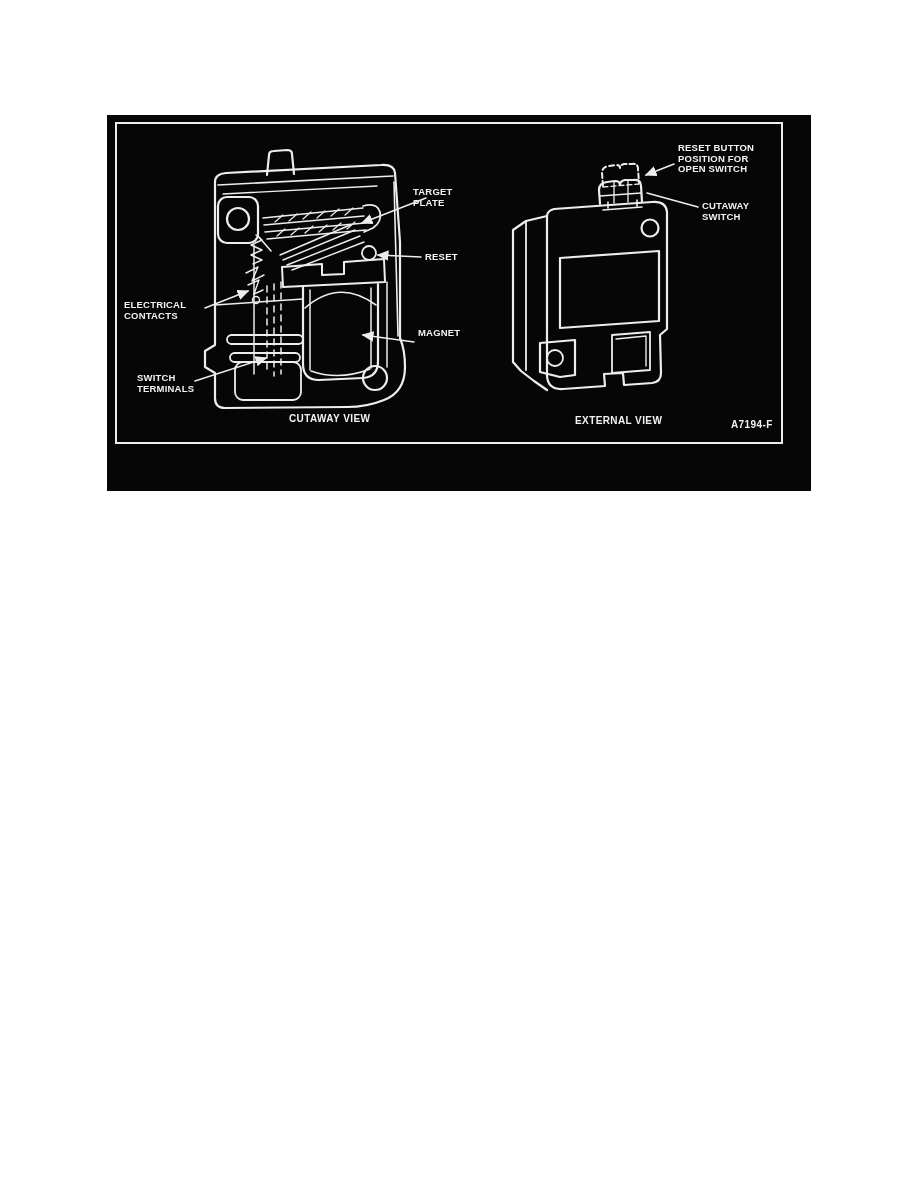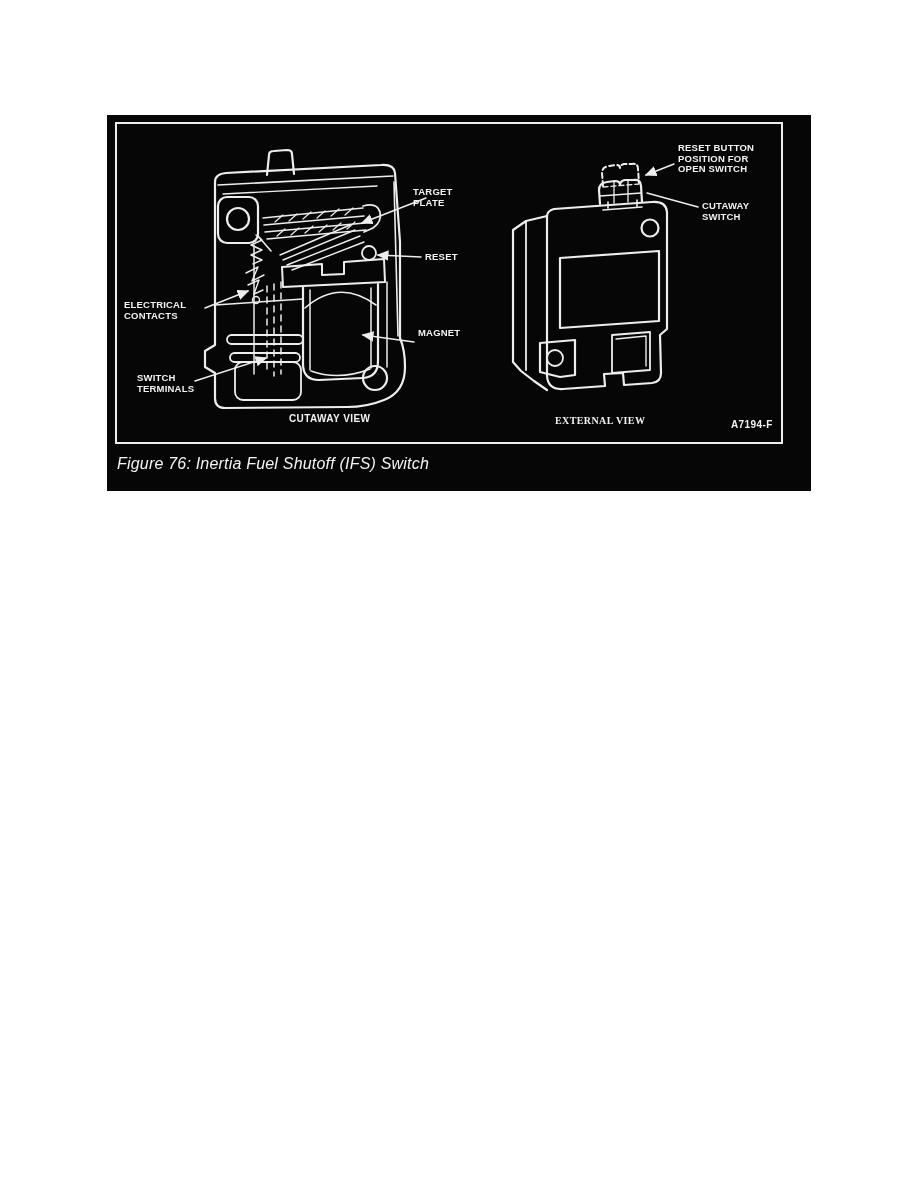--- a/index.html
+++ b/index.html
@@ -170,18 +170,17 @@
     <div class="lbl" style="left:20px; top:249px;">SWITCH
 TERMINALS</div>
     <div class="lbl" style="left:301px; top:204px;">MAGNET</div>
     <div class="lbl view-title" style="left:134px; top:289px;margin-left:38px;">CUTAWAY VIEW</div>
 
     <div class="lbl" style="left:561px; top:19px;">RESET BUTTON
 POSITION FOR
 OPEN SWITCH</div>
     <div class="lbl" style="left:585px; top:77px;">CUTAWAY
 SWITCH</div>
-    <div class="lbl view-title" style="left:438px; top:291px;font-family:Liberation Serif, serif;">EXTERNAL VIEW</div>
+    <div class="lbl view-title" style="left:458px; top:291px;">EXTERNAL VIEW</div>
     <div class="lbl view-title" style="left:614px; top:295px;text-align:right;">A7194-F</div>
   </div>
 
-  <div class="fig-caption">Figure 76: Inertia Fuel Shutoff (IFS) Switch</div>
 </div>
 
 </body></html>

